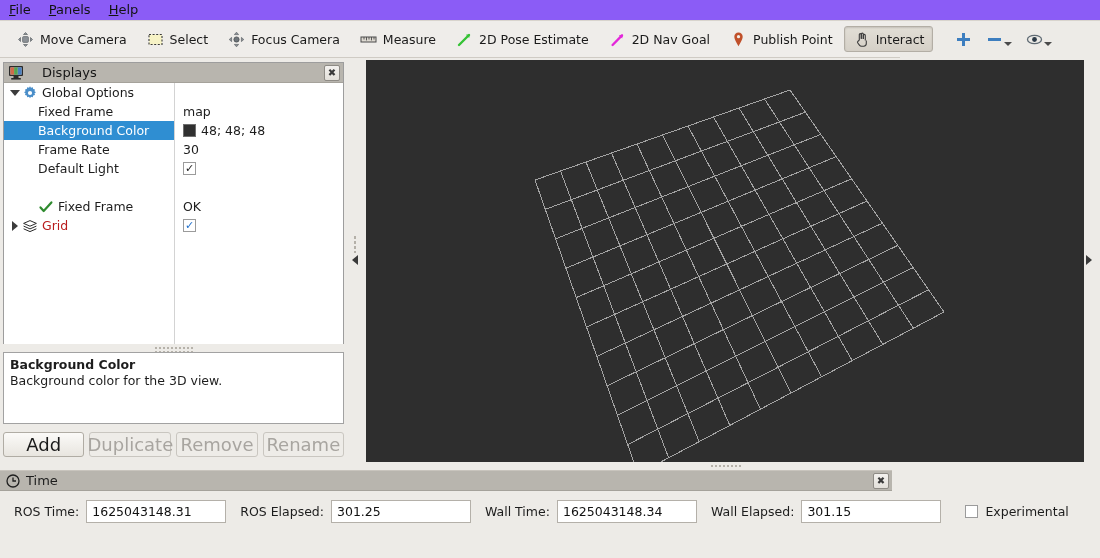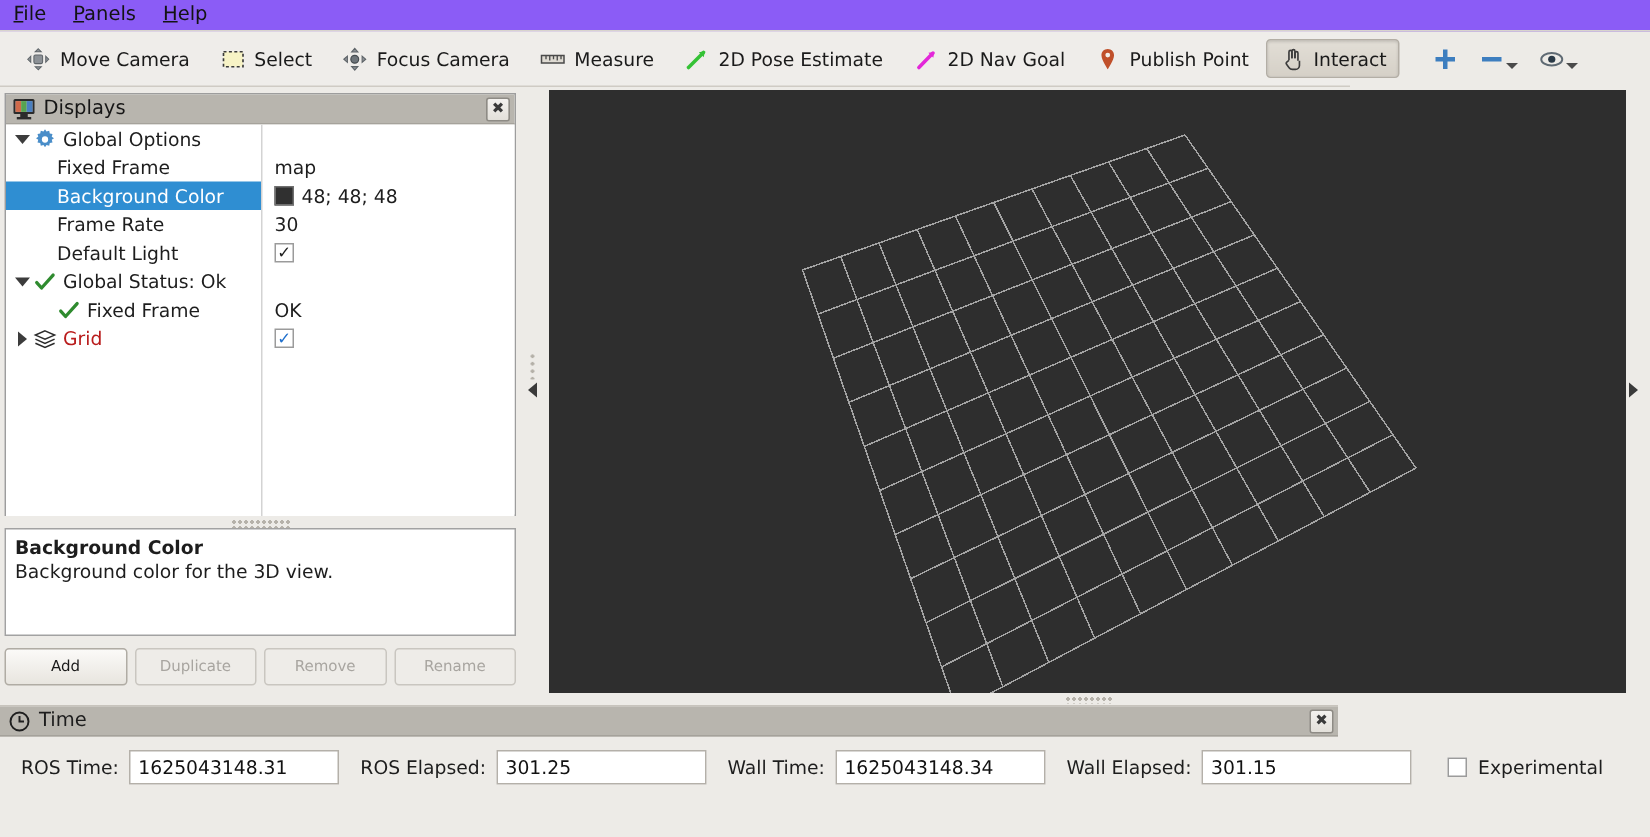--- a/index.html
+++ b/index.html
@@ -61,21 +61,21 @@
   
   .displays-panel {
     position: absolute; left: 3px; top: 62px; width: 341px; height: 282px;
     background: #ffffff; border: 1px solid #9d9d9d;
   }
   .panel-title {
     height: 20px; background: #b8b5ae;
     display: flex; align-items: center; padding-left: 4px;
     border-bottom: 1px solid #a5a29b;
   }
-  .panel-title .pt-label { font-size: 13px; color: #161616; margin-left: 5px; }
+  .panel-title .pt-label { font-size: 13px; color: #161616; margin-left: 18px; }
   .panel-close {
     position: absolute; right: 3px; top: 2px;
     width: 16px; height: 16px; border: 1px solid #8e8b85; border-radius: 2px;
     background: linear-gradient(to bottom,#f3f1ee,#e3e0da);
     display: flex; align-items: center; justify-content: center;
     font-size: 10px; color: #3a3a3a; line-height: 1; cursor: default;
   }
 
   .tree { position: relative; height: 261px; background: #fff; overflow: hidden; }
   .tree-colsplit {
@@ -119,21 +119,21 @@
     background: #ffffff; border: 1px solid #a2a2a2; padding: 4px 6px;
   }
   .help-title { font-weight: bold; font-size: 12.5px; }
   .help-text { font-size: 12.5px; margin-top: 1px; }
 
   .btnrow { position: absolute; left: 3px; top: 432px; width: 341px;
             display: flex; gap: 5px; }
   .qbtn {
     height: 25px; border: 1px solid #b0aca4; border-radius: 3px;
     background: linear-gradient(to bottom,#fbfaf8,#e8e5df);
-    font-size: 10px; color: #1a1a1a;
+    font-size: 18px; color: #1a1a1a;
     display: flex; align-items: center; justify-content: center; cursor: default;
   }
   .qbtn.disabled { color: #a8a5a0; background: #eeece8; border-color: #c9c6c0; }
 
   
   .viewport {
     position: absolute; left: 366px; top: 60px; width: 718px; height: 402px;
     background: #2e2e2e; overflow: hidden;
   }
   .collapse-left {
@@ -349,29 +349,20 @@
           <div class="trow">
             <div class="tname">
               <span style="display:inline-block;width:30px"></span>
               <span class="">Default Light</span>
             </div>
             <div class="tval">
               <span class="cbox">✓</span>
             </div>
           </div>
           <div class="trow">
-            <div class="tname">
-              <span class="twist">
-                <span class="tri-down"></span>
-              </span>
-              <svg class="ticon" viewBox="0 0 16 16">
-                <path d="M2.5 8.4l3.2 3.6L13.4 3.4" stroke="#2f8b2f" stroke-width="2.2" fill="none" stroke-linecap="round" stroke-linejoin="round"></path>
-              </svg>
-              <span class="">Global Status: Ok</span>
-            </div>
             <div class="tval"></div>
           </div>
           <div class="trow">
             <div class="tname">
               <span style="display:inline-block;width:30px"></span>
               <svg class="ticon" viewBox="0 0 16 16">
                 <path d="M2.5 8.4l3.2 3.6L13.4 3.4" stroke="#2f8b2f" stroke-width="2.2" fill="none" stroke-linecap="round" stroke-linejoin="round"></path>
               </svg>
               <span class="">Fixed Frame</span>
             </div>

